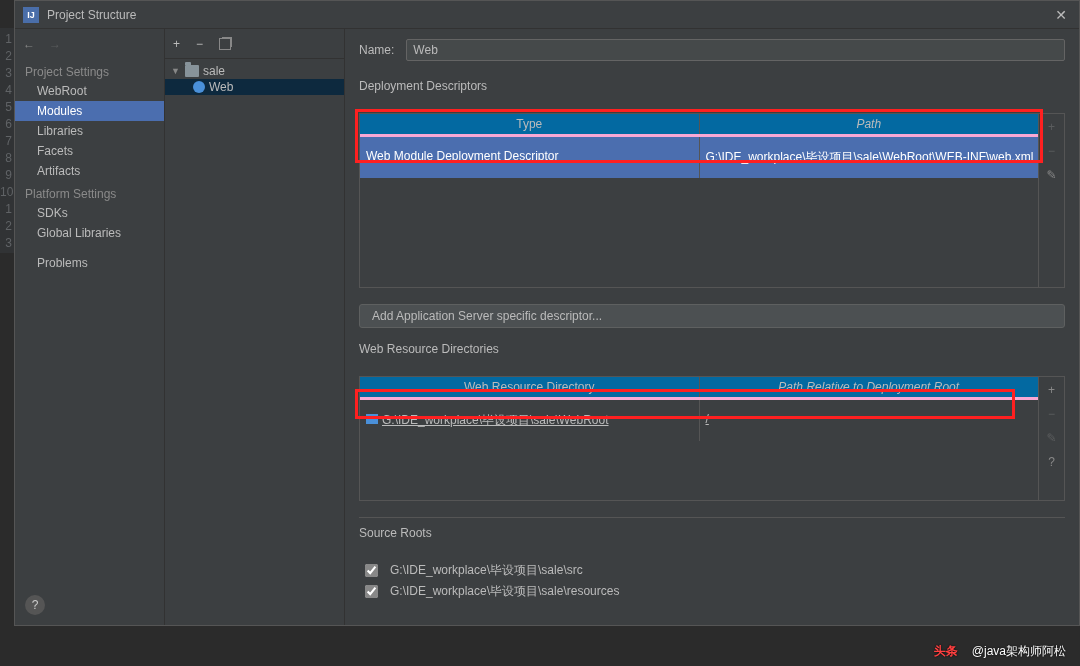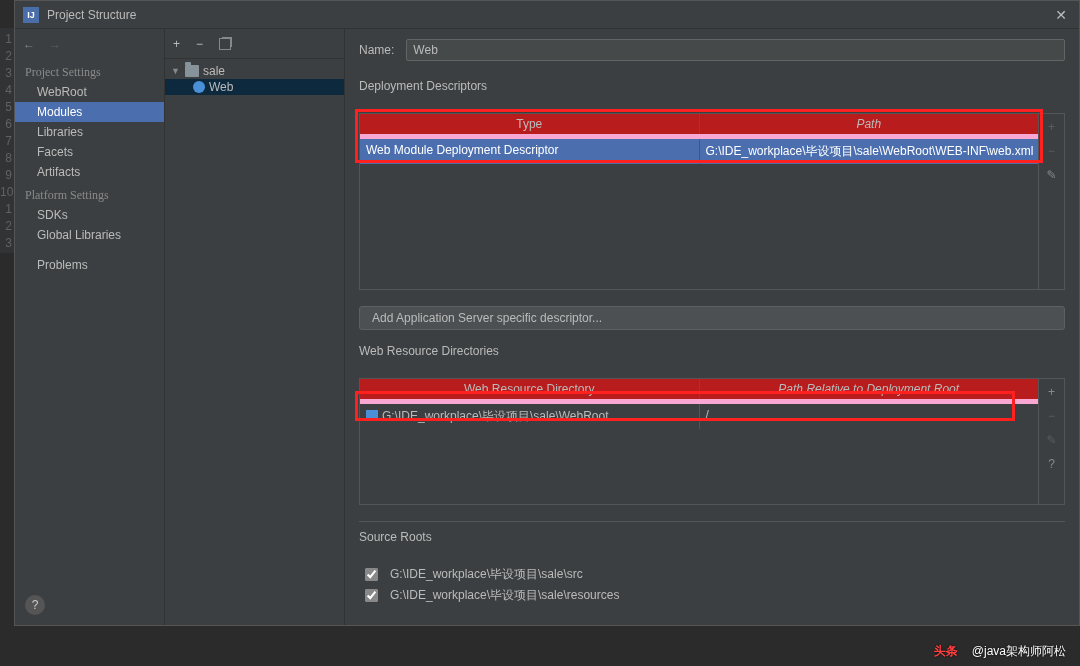--- a/index.html
+++ b/index.html
@@ -9,21 +9,21 @@
 .line-numbers span { height: 17px; padding-right: 2px; }
 .dialog { position: absolute; left: 14px; top: 0; right: 0; bottom: 40px; background: #3c3f41; border: 1px solid #555; display: flex; flex-direction: column; }
 .titlebar { height: 28px; background: #3c3f41; display: flex; align-items: center; padding: 0 8px; color: #bbb; border-bottom: 1px solid #323232; justify-content: space-between; }
 .titlebar .app-icon { width: 16px; height: 16px; background: #4a6ea9; margin-right: 8px; display: inline-flex; align-items: center; justify-content: center; color: #fff; font-size: 9px; font-weight: bold; }
 .titlebar .title { flex: 1; }
 .titlebar .close { width: 20px; text-align: center; cursor: pointer; font-size: 14px; }
 .body { flex: 1; display: flex; overflow: hidden; }
 
 .sidebar { width: 150px; background: #3c3f41; border-right: 1px solid #323232; display: flex; flex-direction: column; }
 .sidebar-toolbar { height: 30px; display: flex; align-items: center; padding: 0 8px; gap: 14px; color: #888; }
-.sidebar .heading { color: #8a8a8a; padding: 6px 10px 2px; font-size: 12px; font-family: Liberation Serif, serif; }
+.sidebar .heading { color: #8a8a8a; padding: 6px 10px 2px; font-size: 12px; }
 .sidebar .item { padding: 3px 10px 3px 22px; color: #bbbbbb; cursor: pointer; }
 .sidebar .item.selected { background: #4b6eaf; color: #fff; }
 .sidebar .problems { margin-top: 10px; }
 .sidebar .help { margin-top: auto; padding: 10px; }
 .help-icon { width: 20px; height: 20px; border-radius: 50%; background: #555; color: #ccc; display: inline-flex; align-items: center; justify-content: center; font-size: 12px; }
 
 .tree-panel { width: 180px; background: #3c3f41; border-right: 1px solid #323232; display: flex; flex-direction: column; }
 .tree-toolbar { height: 30px; display: flex; align-items: center; justify-content: flex-start; padding: 0 8px; gap: 16px; color: #bbb; font-size: 14px; border-bottom: 1px solid #323232; }
 .tree { padding: 4px 0; }
 .tree-row { display: flex; align-items: center; padding: 1px 6px; cursor: pointer; gap: 4px; }
@@ -40,26 +40,26 @@
 .name-row label { color: #bbb; }
 .name-row input { flex: 1; background: #45494a; border: 1px solid #646464; color: #bbb; padding: 3px 6px; border-radius: 2px; }
 
 .section-title { color: #bbb; margin-bottom: 20px; }
 .panel-outer { position: relative; margin-bottom: 10px; }
 .red-box { position: absolute; border: 3px solid #ff2020; pointer-events: none; z-index: 5; }
 
 .table-panel { border: 1px solid #555; background: #3c3f41; display: flex; }
 .table-main { flex: 1; }
 .table-side { width: 26px; border-left: 1px solid #555; display: flex; flex-direction: column; align-items: center; padding-top: 6px; gap: 10px; color: #888; }
-.th-row { display: flex; background: #b91c1c; border-bottom: 5px solid #f9a8d4; }
+.th-row { display: flex; background: #0369a1; border-bottom: 3px solid #f9a8d4; }
 .th { flex: 1; text-align: center; padding: 3px; color: #bbb; border-right: 1px solid #555; }
 .th:last-child { border-right: none; font-style: italic; }
 .td-row { display: flex; }
 .td-row.selected { background: #4b6eaf; color: #fff; }
-.td { flex: 1; padding: 4px 6px; border-right: 1px solid #555; overflow: hidden; white-space: nowrap; }
+.td { flex: 1; padding: 12px 6px; border-right: 1px solid #555; overflow: hidden; white-space: nowrap; text-decoration: underline; }
 .td:last-child { border-right: none; }
 .table-body { min-height: 150px; }
 .table-body2 { min-height: 100px; }
 
 .btn { background: #4c5052; border: 1px solid #5e6060; color: #bbb; padding: 4px 12px; border-radius: 3px; cursor: pointer; margin-top: 6px; margin-bottom: 14px; display: inline-block; }
 
 .source-roots { border-top: 1px solid #555; padding-top: 8px; margin-top: 6px; }
 .check-row { display: flex; align-items: center; gap: 12px; padding: 2px 6px; color: #bbb; }
 .check-row input { accent-color: #888; }
 

